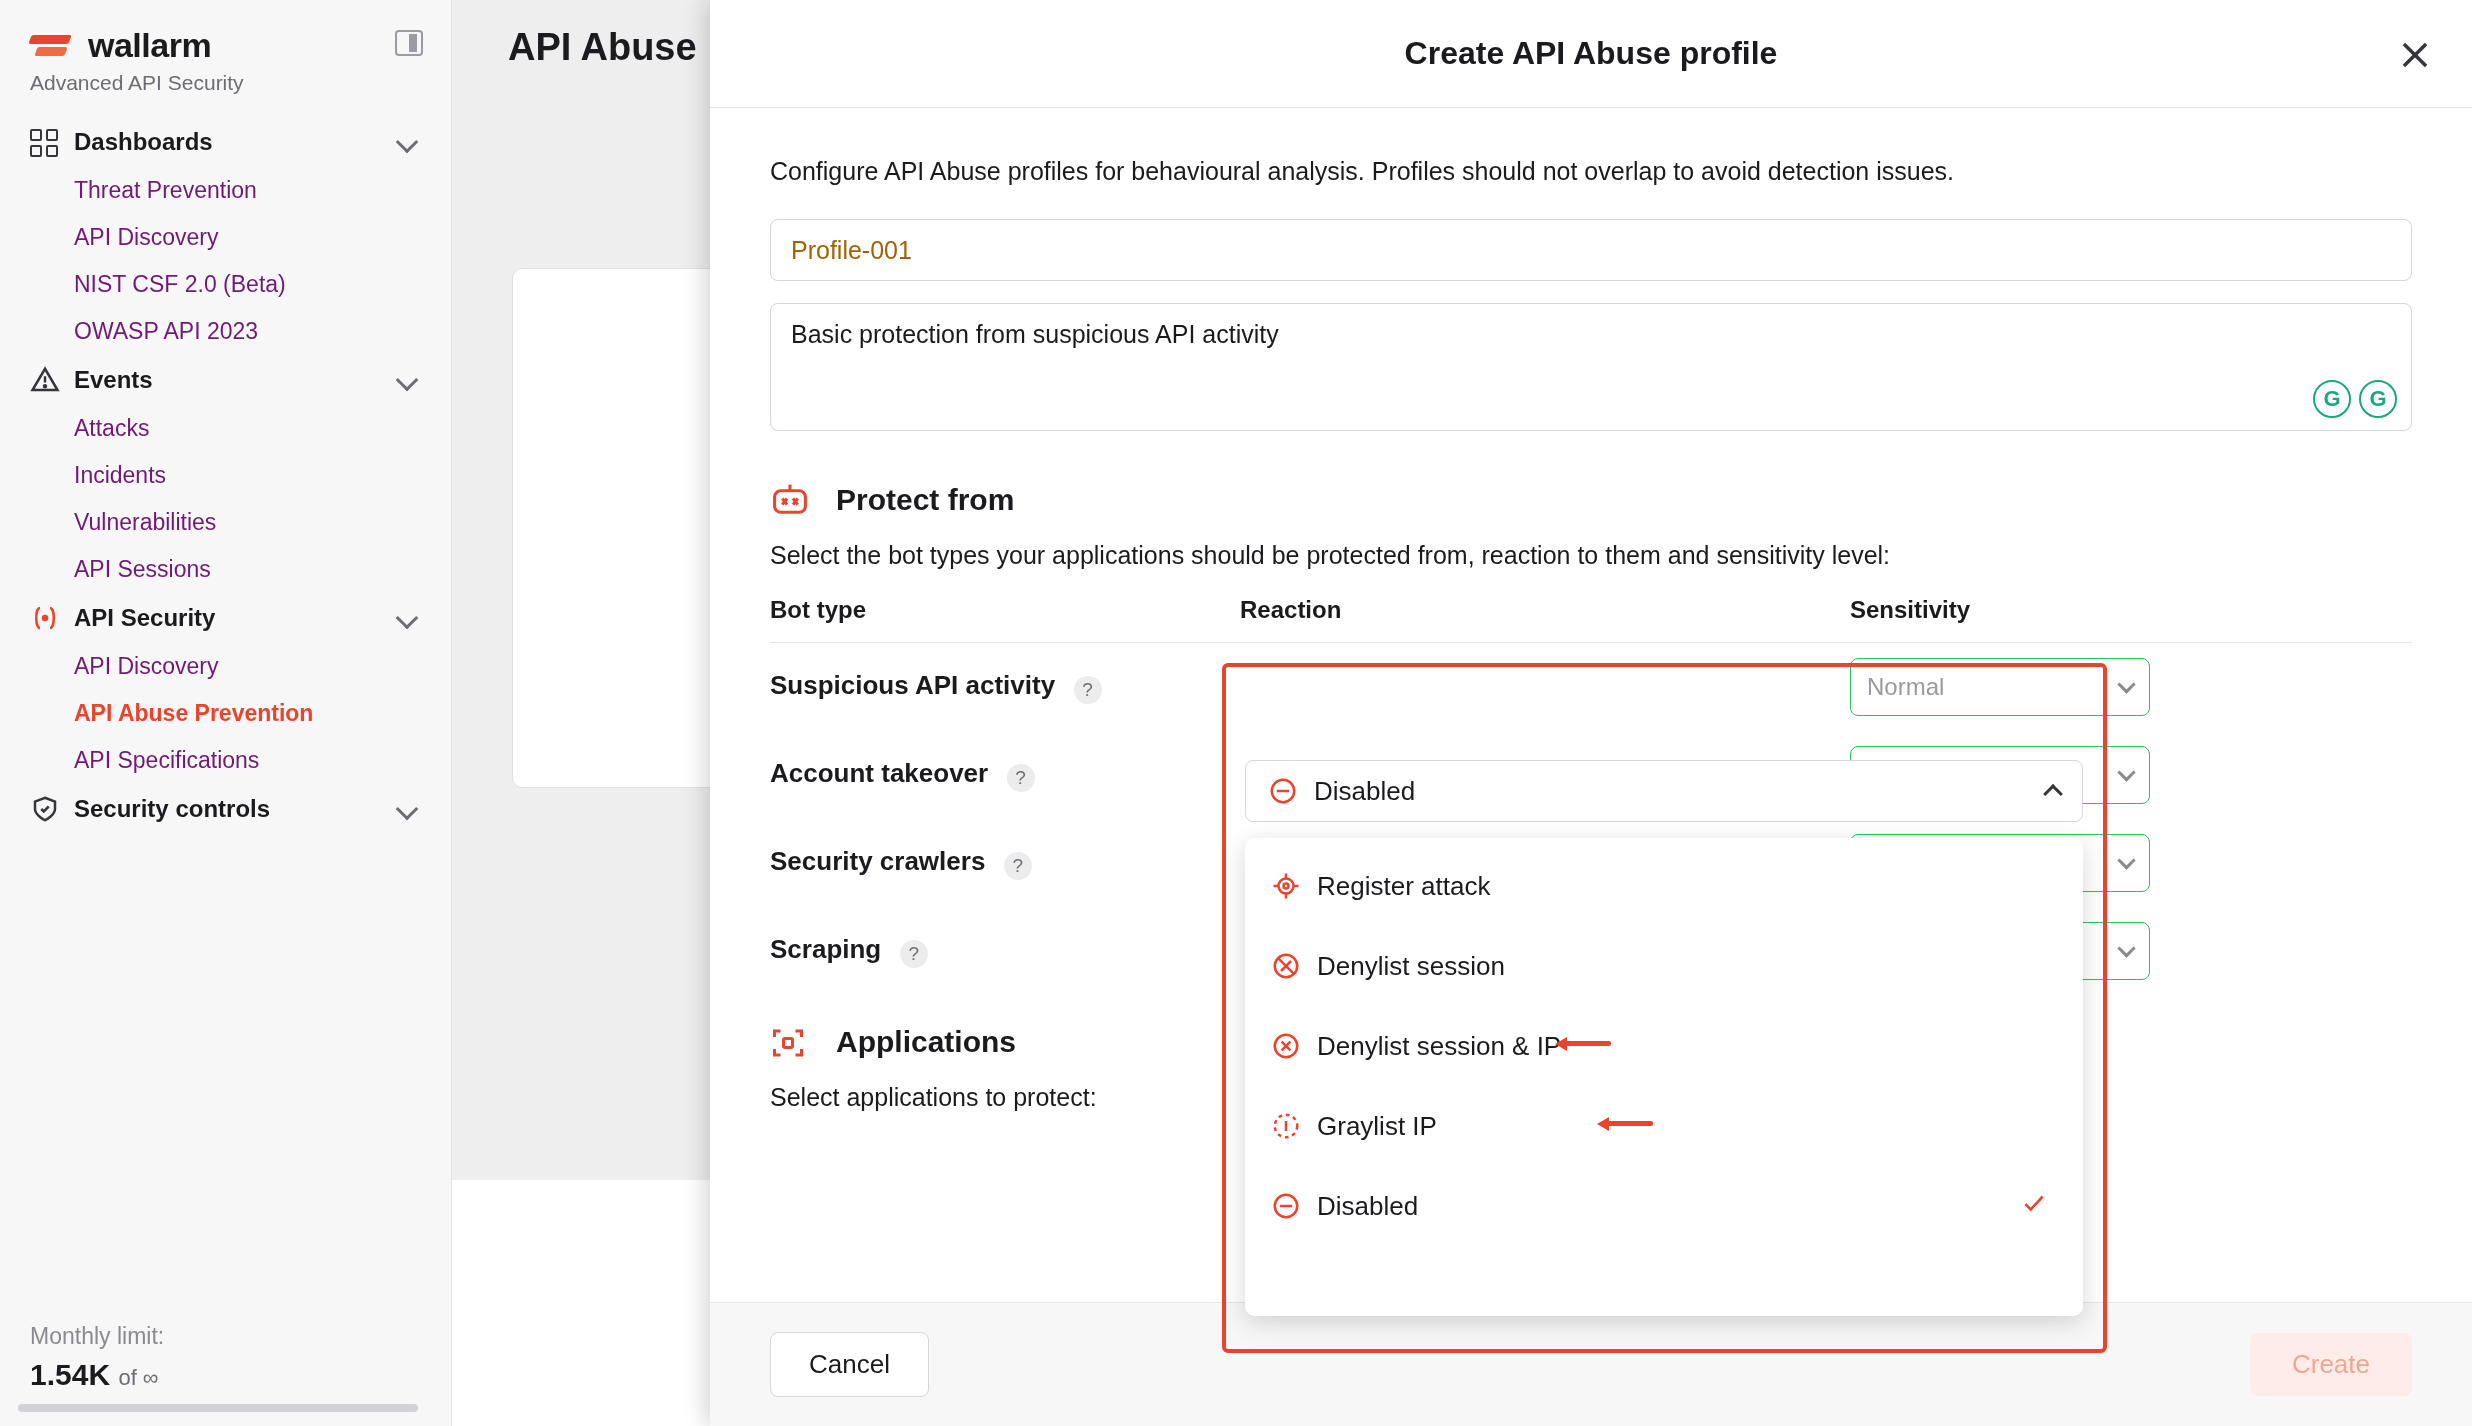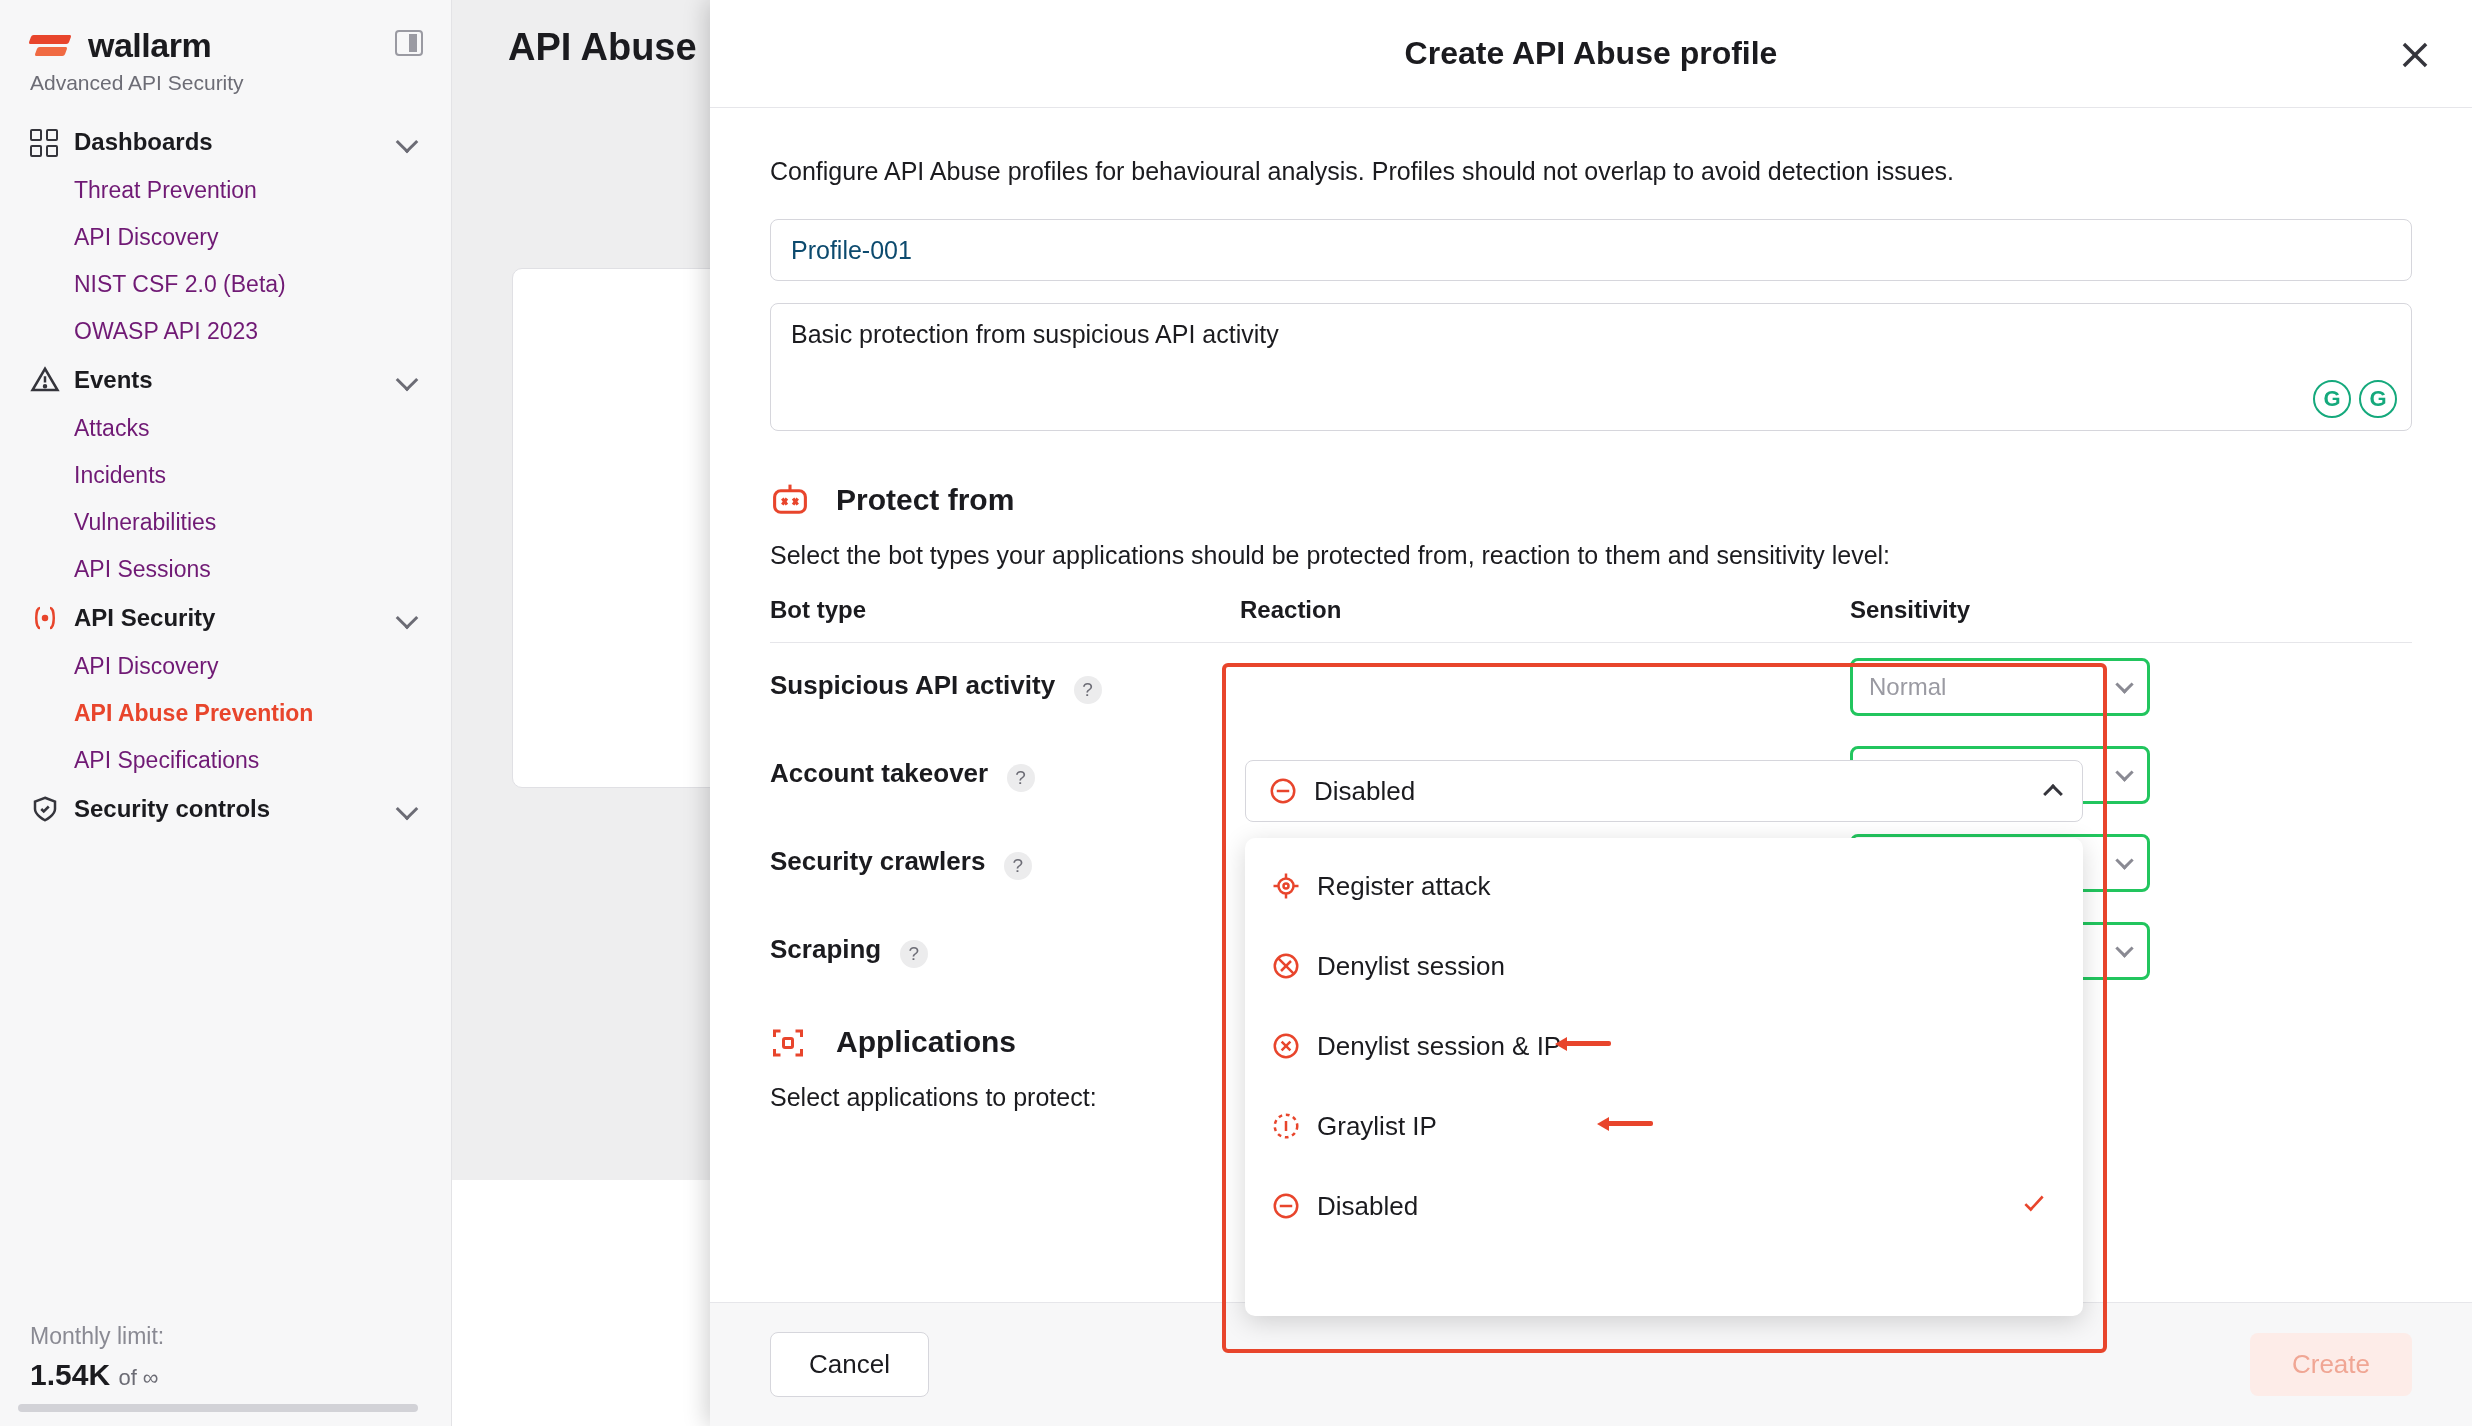--- a/index.html
+++ b/index.html
@@ -79,21 +79,21 @@
   }
   .modal-title { font-size: 32px; font-weight: bold; color: #1b1b1f; }
   .modal-close {
     position: absolute; right: 38px; top: 36px; width: 38px; height: 38px; cursor: pointer; color: #35353c;
   }
   .modal-body { position: absolute; top: 108px; left: 0; right: 0; bottom: 124px; padding: 46px 60px 0 60px; overflow: hidden; }
   .intro { font-size: 25px; color: #1b1b1f; line-height: 1.4; }
 
   .field-input {
     margin-top: 30px; height: 62px; border: 1px solid #d6d6dc; border-radius: 8px;
-    display: flex; align-items: center; padding: 0 20px; font-size: 25px; color: #0c4a6e; background: #fff;
+    display: flex; align-items: center; padding: 0 20px; font-size: 25px; color: #a16207; background: #fff;
   }
   .field-textarea {
     margin-top: 22px; height: 128px; border: 1px solid #d6d6dc; border-radius: 8px;
     padding: 16px 20px; font-size: 25px; color: #1b1b1f; background: #fff; position: relative;
   }
   .gram-badges { position: absolute; right: 14px; bottom: 12px; display: flex; gap: 8px; align-items: center; }
   .gbadge { width: 38px; height: 38px; border-radius: 50%; border: 2px solid #15a97c; color: #15a97c;
             display: flex; align-items: center; justify-content: center; font-size: 22px; font-weight: bold; background: #fff; }
 
   .section-head { display: flex; align-items: center; gap: 26px; margin-top: 52px; }
@@ -108,21 +108,21 @@
   .col-react { width: 610px; }
   .col-sens { width: 330px; }
   .trow { display: flex; align-items: center; height: 88px; }
   .bot-name { font-size: 26px; font-weight: bold; color: #1b1b1f; }
   .qmark {
     display: inline-flex; align-items: center; justify-content: center;
     width: 28px; height: 28px; border-radius: 50%; background: #ececed;
     color: #6c6c75; font-size: 19px; margin-left: 14px; vertical-align: middle; cursor: pointer;
   }
   .select {
-    width: 300px; height: 58px; border: 3px solid #22c55e; border-radius: 8px; background: #fff;
+    width: 300px; height: 58px; border: 1px solid #22c55e; border-radius: 8px; background: #fff;
     display: flex; align-items: center; padding: 16px 16px; font-size: 24px; color: #9a9aa2; cursor: pointer;
   }
   .select .cv { flex: 1; }
   .select .caret { width: 13px; height: 13px; border-right: 3px solid #8a8a93; border-bottom: 3px solid #8a8a93; transform: rotate(45deg); margin-bottom: 6px; }
 
   .applications { margin-top: 30px; }
 
   .modal-footer {
     position: absolute; left: 0; right: 0; bottom: 0; height: 124px; background: #f7f7f8;
     border-top: 1px solid #e6e6ea; display: flex; align-items: center; justify-content: space-between; padding: 0 60px;

